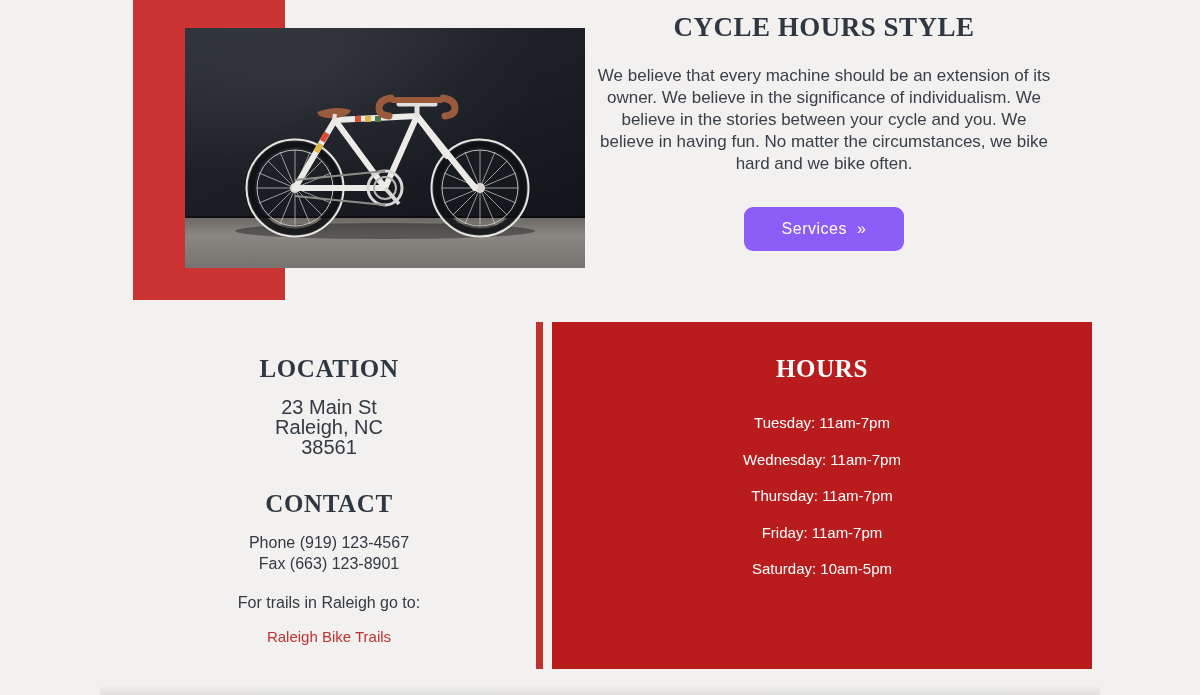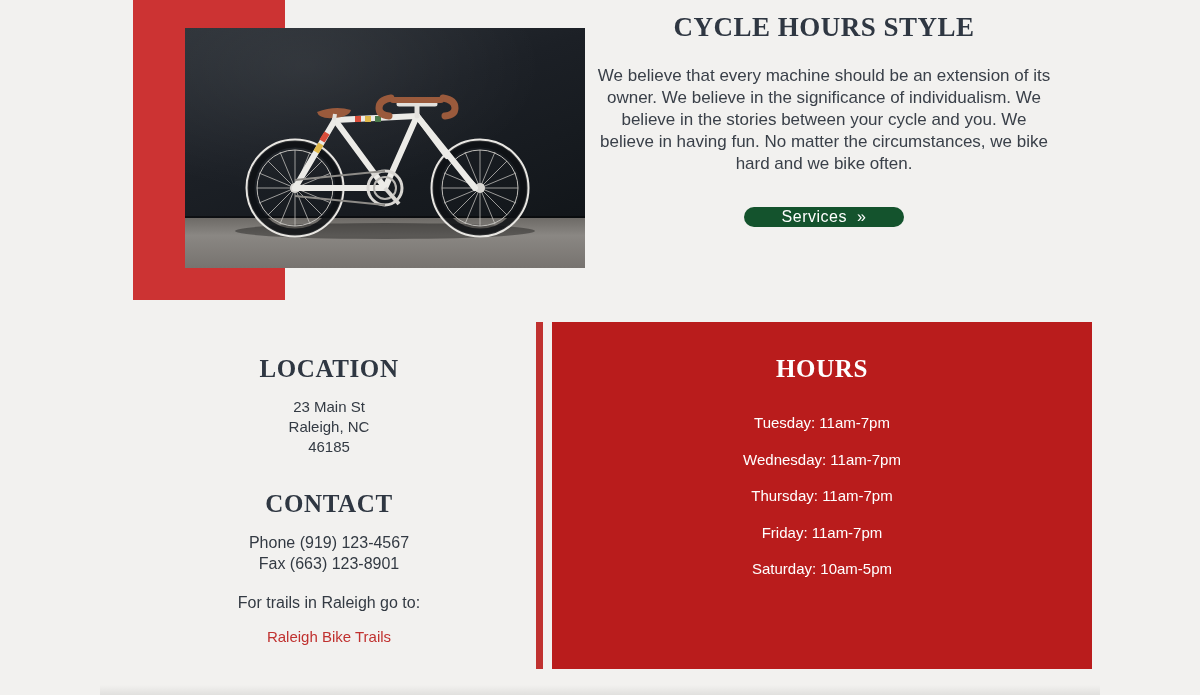--- a/index.html
+++ b/index.html
@@ -83,25 +83,25 @@
     margin: 0 0 22px 0;
   }
   .hero-body {
     font-size: 17px;
     line-height: 22px;
     color: #3a4049;
     margin: 0 0 32px 0;
   }
   .services-btn {
     display: inline-block;
-    background: #14532d;
+    background: #8b5cf6;
     color: #ffffff;
     border: none;
-    border-radius: 16px;
-    padding: 1px 38px;
+    border-radius: 9px;
+    padding: 13px 38px;
     font-size: 16px;
     letter-spacing: 0.5px;
     cursor: pointer;
     font-family: "Liberation Sans", sans-serif;
   }
   .services-btn .chev { margin-left: 10px; }
 
   
   .lower {
     position: absolute;
@@ -117,21 +117,21 @@
   }
   .col-head {
     font-family: "Liberation Serif", serif;
     font-weight: bold;
     font-size: 25px;
     color: #2f3742;
     letter-spacing: 0.6px;
     margin: 33px 0 0 0;
   }
   .addr {
-    font-size: 15px;
+    font-size: 20px;
     line-height: 20px;
     color: #333a43;
     margin: 14px 0 0 0;
   }
   .contact-lines {
     font-size: 16px;
     line-height: 21px;
     color: #333a43;
     margin: 14px 0 0 0;
   }
@@ -293,21 +293,21 @@
     </div>
   </section>
 
   <section class="lower">
 
     <div class="info-col">
       <h2 class="col-head">LOCATION</h2>
       <p class="addr">
         <span>23 Main St</span><br>
         <span>Raleigh, NC</span><br>
-        <span>46185</span>
+        <span>38561</span>
       </p>
 
       <h2 class="col-head">CONTACT</h2>
       <p class="contact-lines">
         <span>Phone (919) 123-4567</span><br>
         <span>Fax (663) 123-8901</span>
       </p>
       <p class="trails-label">For trails in Raleigh go to:</p>
       <a class="trails-link" href="#">Raleigh Bike Trails</a>
     </div>

